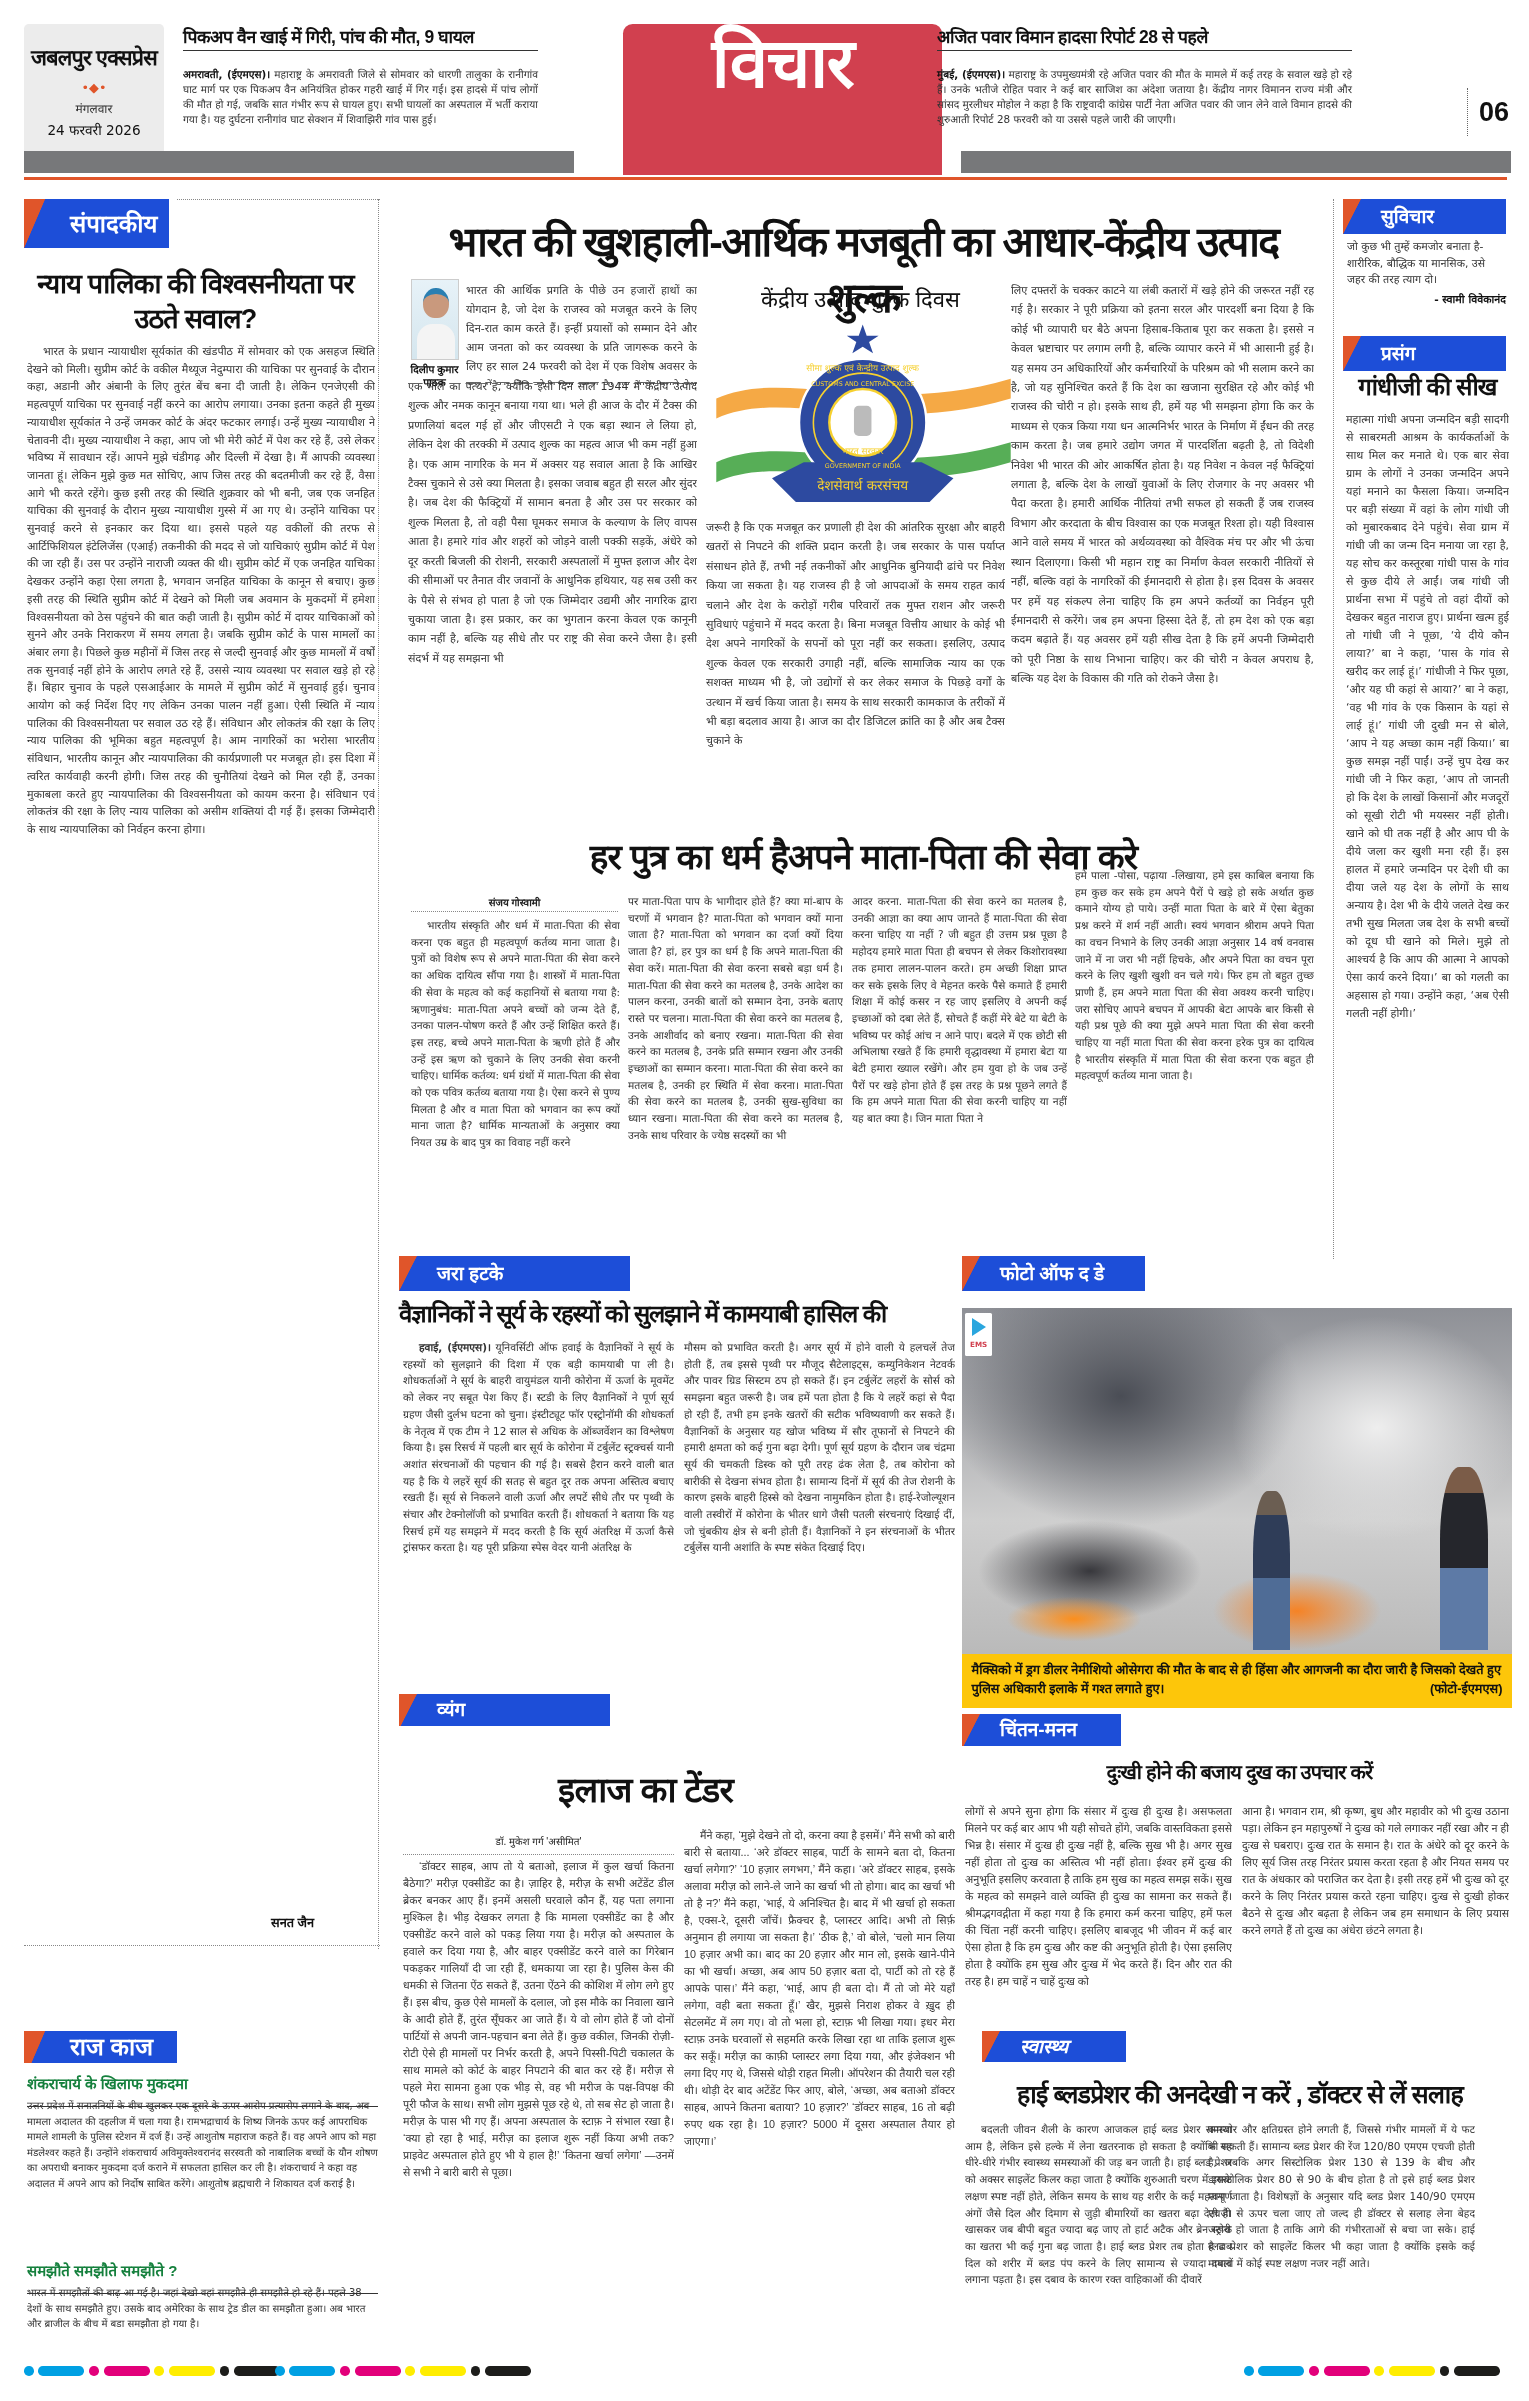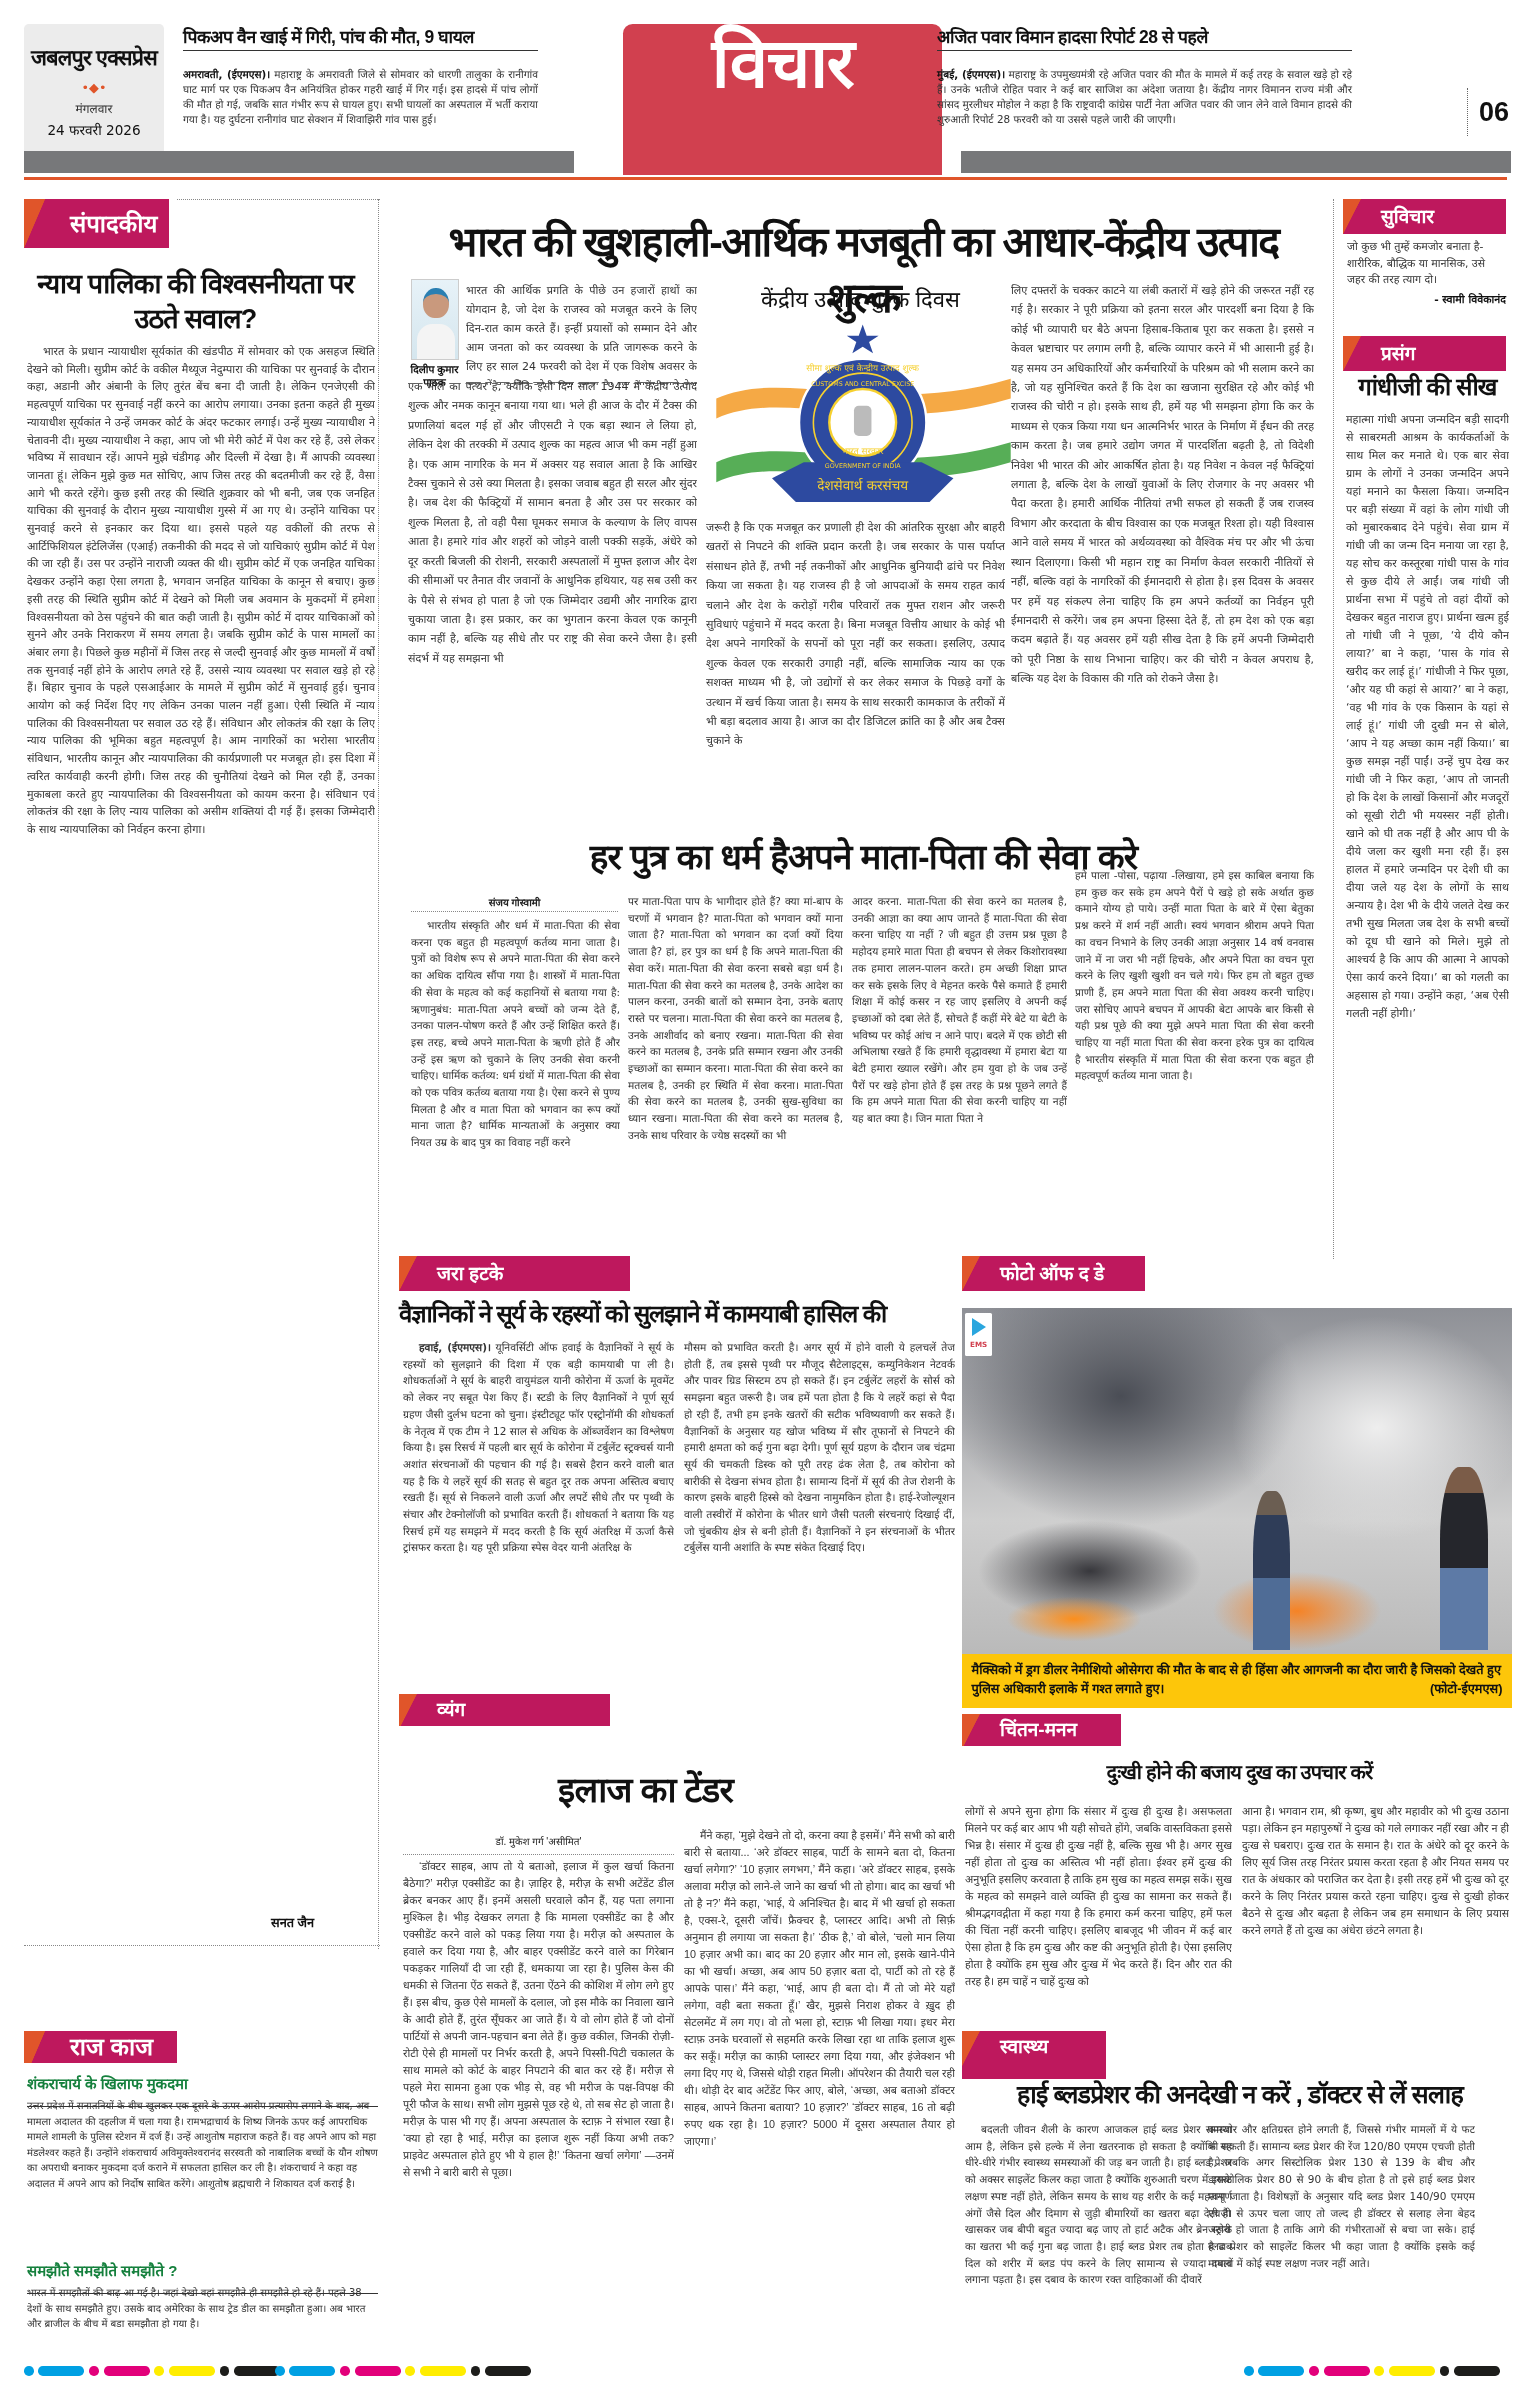--- a/index.html
+++ b/index.html
@@ -23,21 +23,21 @@
 
   .logo { position: absolute; left: 623px; top: 24px; width: 319px; height: 151px; background: #d1404f; border-radius: 9.6px 9.6px 0 0; color: #fff; text-align: center; }
   .logo .l1 { font-family: "Liberation Sans", sans-serif; font-weight: bold; font-size: 69px; line-height: 70px; margin-top: 4.8px; letter-spacing: -1.6px; }
   .logo .l2 { font-family: "Liberation Sans", sans-serif; font-weight: bold; font-size: 69px; line-height: 70px; letter-spacing: -1.6px; }
 
   .pageno { position: absolute; left: 1467px; top: 88px; border-left: 0.8px dotted #666; padding-left: 11px; height: 48px; font-family: "Liberation Sans", sans-serif; font-weight: bold; font-size: 27px; line-height: 48px; color: #111; }
 
   .orange-rule { position: absolute; left: 24px; top: 177px; width: 1483px; height: 3.2px; background: #e0552a; }
 
   
-  .tag { position: absolute; height: 49px; background: #be185d; color: #fff; font-family: "Liberation Sans", sans-serif; font-weight: bold; font-size: 24px; line-height: 49px; padding-left: 46px; overflow: hidden; }
+  .tag { position: absolute; height: 49px; background: #1d4ed8; color: #fff; font-family: "Liberation Sans", sans-serif; font-weight: bold; font-size: 24px; line-height: 49px; padding-left: 46px; overflow: hidden; }
   .tag::before { content: ""; position: absolute; left: 0; top: 0; width: 0; height: 0; border-left: 21px solid #e0552a; border-bottom: 49px solid transparent; }
   .tag::after { content: ""; position: absolute; left: 0; top: 0; width: 21px; height: 49px; background: linear-gradient(to right bottom, #e0552a 49%, transparent 51%); }
   .tag.sm { height: 35px; line-height: 35px; font-size: 19px; padding-left: 38px; }
   .tag.sm::after { width: 17.5px; height: 35px; }
   .tag.sm::before { border-bottom-width: 35px; border-left-width: 17.5px; }
 
   .vdots { position: absolute; border-left: 1.6px dotted #888; }
   .hdots { position: absolute; border-top: 1.6px dotted #888; }
 
   
@@ -241,21 +241,21 @@
 
 <div class="tag sm" style="left:962px;top:1714px;width:159px;height:32px;line-height:32px;">चिंतन-मनन</div>
 <div class="headline dukh-title">दुःखी होने की बजाय दुख का उपचार करें</div>
 <div class="col dense" style="left:965px;top:1803px;width:267px;height:239px;">
     <p style="text-indent:0;">लोगों से अपने सुना होगा कि संसार में दुःख ही दुःख है। असफलता मिलने पर कई बार आप भी यही सोचते होंगे, जबकि वास्तविकता इससे भिन्न है। संसार में दुःख ही दुःख नहीं है, बल्कि सुख भी है। अगर सुख नहीं होता तो दुःख का अस्तित्व भी नहीं होता। ईश्वर हमें दुःख की अनुभूति इसलिए करवाता है ताकि हम सुख का महत्व समझ सकें। सुख के महत्व को समझने वाले व्यक्ति ही दुःख का सामना कर सकते हैं। श्रीमद्भगवद्गीता में कहा गया है कि हमारा कर्म करना चाहिए, हमें फल की चिंता नहीं करनी चाहिए। इसलिए बाबजूद भी जीवन में कई बार ऐसा होता है कि हम दुःख और कष्ट की अनुभूति होती है। ऐसा इसलिए होता है क्योंकि हम सुख और दुःख में भेद करते हैं। दिन और रात की तरह है। हम चाहें न चाहें दुःख को</p>
   </div>
 <div class="col dense" style="left:1242px;top:1803px;width:267px;height:239px;">
     <p style="text-indent:0;">आना है। भगवान राम, श्री कृष्ण, बुध और महावीर को भी दुःख उठाना पड़ा। लेकिन इन महापुरुषों ने दुःख को गले लगाकर नहीं रखा और न ही दुःख से घबराए। दुःख रात के समान है। रात के अंधेरे को दूर करने के लिए सूर्य जिस तरह निरंतर प्रयास करता रहता है और नियत समय पर रात के अंधकार को पराजित कर देता है। इसी तरह हमें भी दुःख को दूर करने के लिए निरंतर प्रयास करते रहना चाहिए। दुःख से दुःखी होकर बैठने से दुःख और बढ़ता है लेकिन जब हम समाधान के लिए प्रयास करने लगते हैं तो दुःख का अंधेरा छंटने लगता है।</p>
   </div>
 
-<div class="tag sm" style="left:962px;top:2031px;width:144px;height:48px;line-height:32px;">स्वास्थ्य</div>
+<div class="tag sm" style="left:982px;top:2031px;width:144px;height:31px;line-height:32px;font-style:italic;">स्वास्थ्य</div>
 <div class="headline bp-title">हाई ब्लडप्रेशर की अनदेखी न करें , डॉक्टर से लें सलाह</div>
 <div class="col" style="left:965px;top:2121px;width:267px;height:243px;">
     <p>बदलती जीवन शैली के कारण आजकल हाई ब्लड प्रेशर समस्या आम है, लेकिन इसे हल्के में लेना खतरनाक हो सकता है क्योंकि यह धीरे-धीरे गंभीर स्वास्थ्य समस्याओं की जड़ बन जाती है। हाई ब्लड प्रेशर को अक्सर साइलेंट किलर कहा जाता है क्योंकि शुरुआती चरण में इसके लक्षण स्पष्ट नहीं होते, लेकिन समय के साथ यह शरीर के कई महत्वपूर्ण अंगों जैसे दिल और दिमाग से जुड़ी बीमारियों का खतरा बढ़ा देती है। खासकर जब बीपी बहुत ज्यादा बढ़ जाए तो हार्ट अटैक और ब्रेन स्ट्रोक का खतरा भी कई गुना बढ़ जाता है। हाई ब्लड प्रेशर तब होता है जब दिल को शरीर में ब्लड पंप करने के लिए सामान्य से ज्यादा दबाव लगाना पड़ता है। इस दबाव के कारण रक्त वाहिकाओं की दीवारें</p>
   </div>
 <div class="col" style="left:1208px;top:2121px;width:267px;height:243px;">
     <p style="text-indent:0;">कमजोर और क्षतिग्रस्त होने लगती हैं, जिससे गंभीर मामलों में ये फट भी सकती हैं। सामान्य ब्लड प्रेशर की रेंज 120/80 एमएम एचजी होती है, जबकि अगर सिस्टोलिक प्रेशर 130 से 139 के बीच और डायस्टोलिक प्रेशर 80 से 90 के बीच होता है तो इसे हाई ब्लड प्रेशर माना जाता है। विशेषज्ञों के अनुसार यदि ब्लड प्रेशर 140/90 एमएम एचजी से ऊपर चला जाए तो जल्द ही डॉक्टर से सलाह लेना बेहद जरूरी हो जाता है ताकि आगे की गंभीरताओं से बचा जा सके। हाई ब्लड प्रेशर को साइलेंट किलर भी कहा जाता है क्योंकि इसके कई मामलों में कोई स्पष्ट लक्षण नजर नहीं आते।</p>
   </div>
 
 <div class="cmyk" style="left:24px;">
   <span style="width:9.6px;background:#00a0e3"></span>

